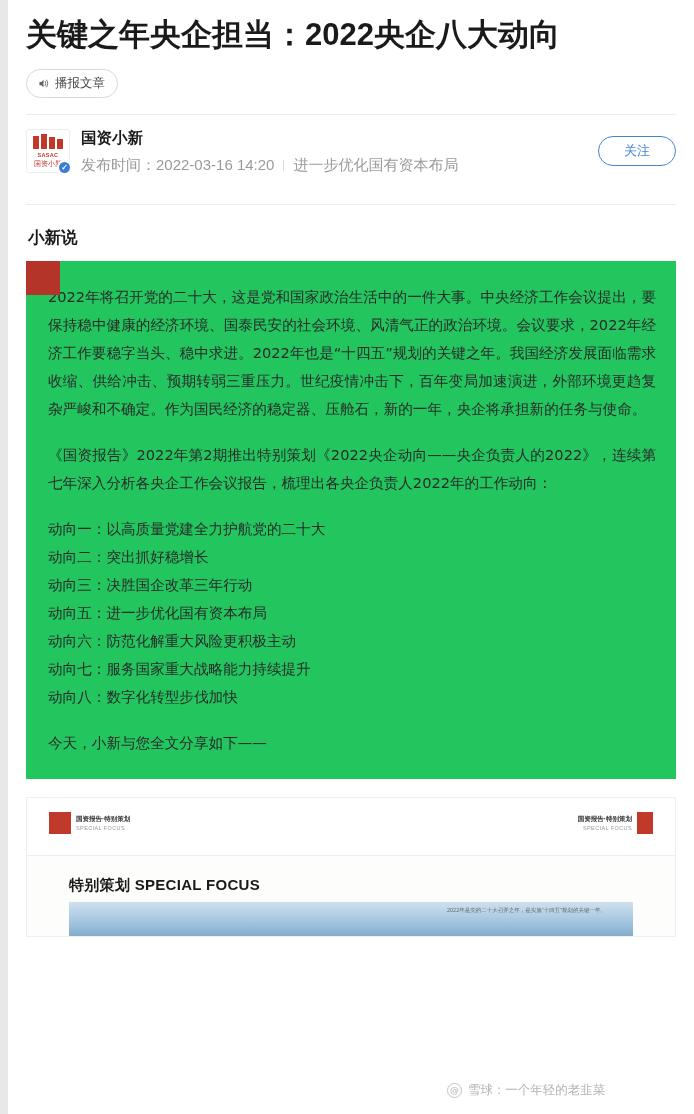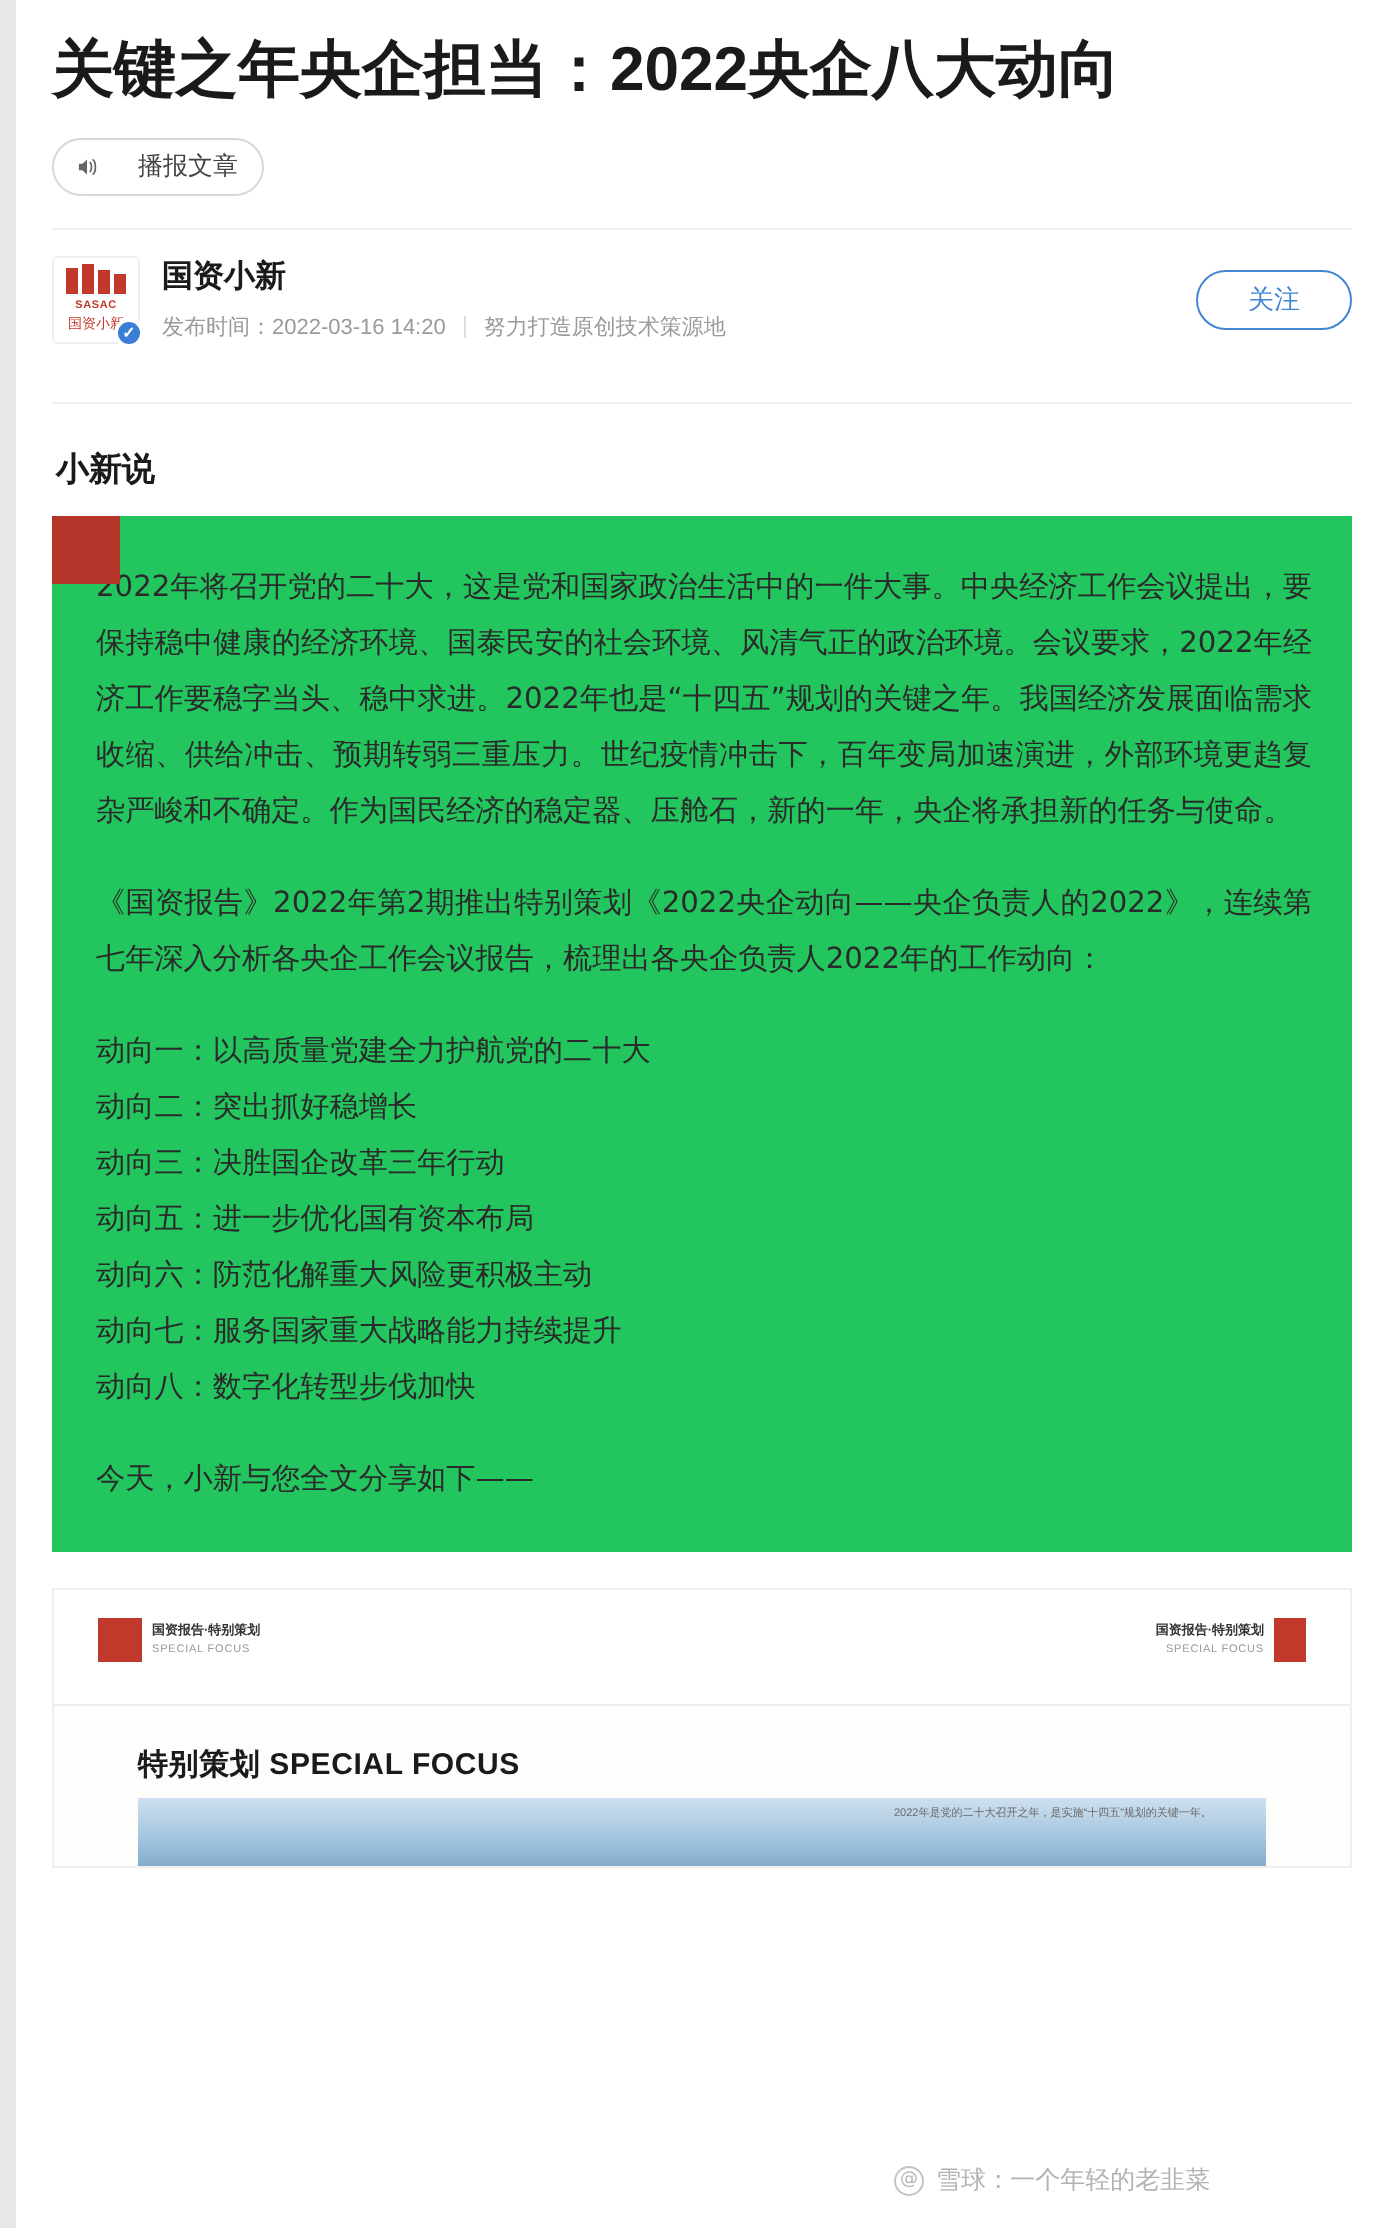--- a/index.html
+++ b/index.html
@@ -32,21 +32,21 @@
     margin: 16px 0 0 0;
     font-size: 31px;
     font-weight: bold;
     line-height: 1.25;
     color: #1a1a1a;
     letter-spacing: 0px;
   }
   .audio-btn {
     display: inline-flex;
     align-items: center;
-    gap: 19px;
+    gap: 5px;
     margin-top: 14px;
     padding: 5px 12px 5px 10px;
     border: 1px solid #d8d8d8;
     border-radius: 16px;
     background: #fff;
     font-size: 12.5px;
     color: #444;
     cursor: pointer;
   }
   .audio-btn .spk {
@@ -118,21 +118,21 @@
   .author-info { flex: 1 1 auto; min-width: 0; }
   .author-name {
     font-size: 15.5px;
     font-weight: bold;
     color: #1a1a1a;
     margin-bottom: 7px;
   }
   .meta-line {
     display: flex;
     align-items: center;
-    font-size: 11px;
+    font-size: 15px;
     color: #9a9a9a;
   }
   .meta-sep {
     width: 1px;
     height: 11px;
     background: #dcdcdc;
     margin: 0 9px;
   }
   .follow-btn {
     flex: 0 0 auto;
@@ -299,21 +299,21 @@
           <div class="sasac-cn">国资小新</div>
         </div>
         <div class="verify">✓</div>
       </div>
 
       <div class="author-info">
         <div class="author-name">国资小新</div>
         <div class="meta-line">
           <span>发布时间：2022-03-16 14:20</span>
           <span class="meta-sep"></span>
-          <span>努力打造原创技术策源地</span>
+          <span>进一步优化国有资本布局</span>
         </div>
       </div>
 
       <div class="follow-btn">关注</div>
     </div>
 
     <div class="divider"></div>
 
     <div class="body-area">
 

